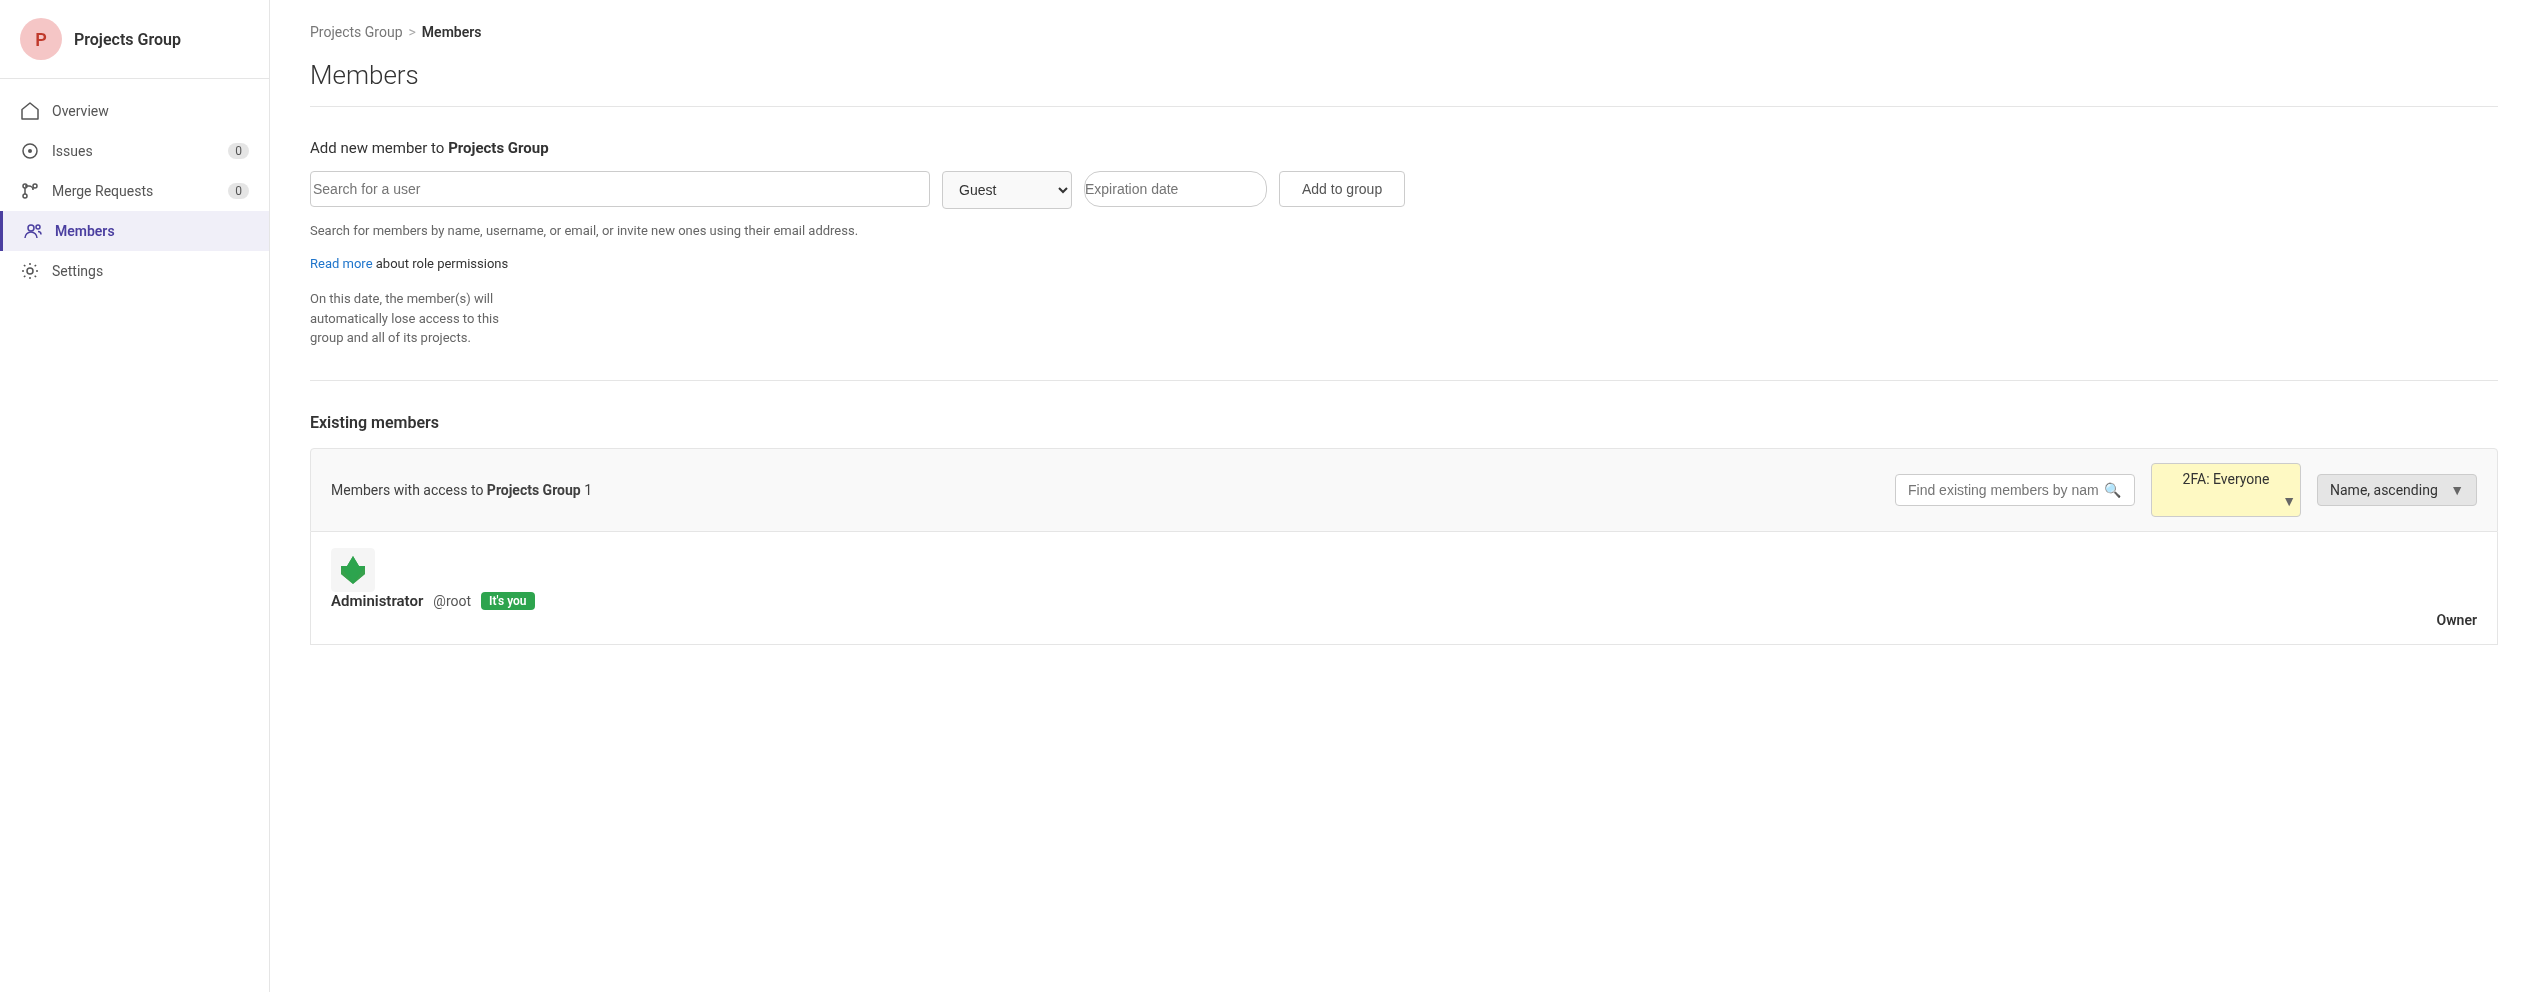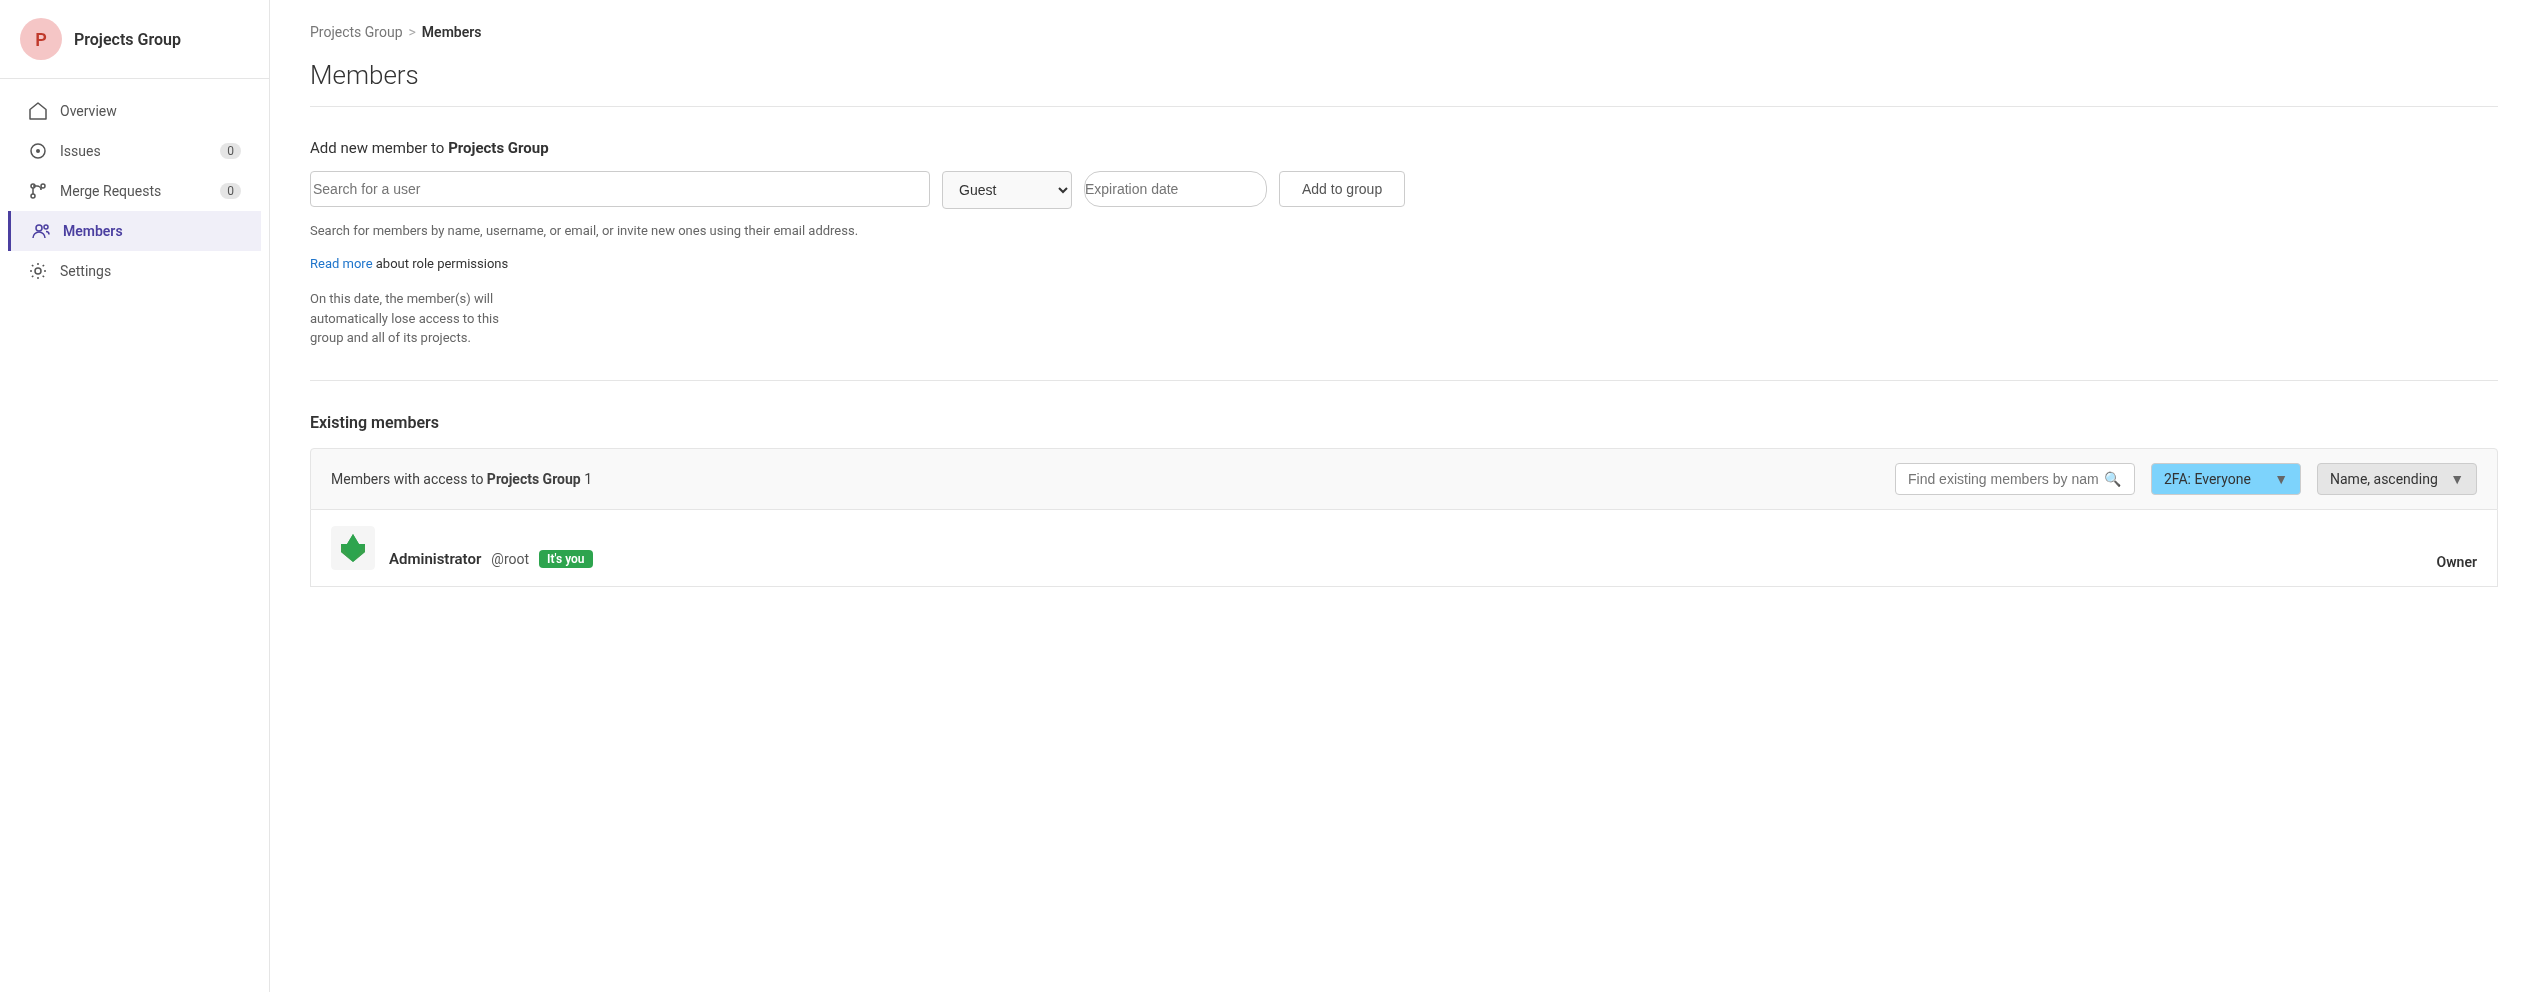--- a/index.html
+++ b/index.html
@@ -34,21 +34,21 @@
       color: #c0392b;
       margin-right: 12px;
       flex-shrink: 0;
     }
     .sidebar-title {
       font-size: 16px;
       font-weight: 600;
       color: #333;
     }
     .sidebar-nav {
-      padding: 12px 8px;
+      padding: 12px 0;
     }
     .sidebar-nav-item {
       display: flex;
       align-items: center;
       padding: 10px 20px;
       color: #555;
       cursor: pointer;
       text-decoration: none;
       font-size: 14px;
       position: relative;
@@ -245,27 +245,28 @@
     }
     .search-icon-sm {
       color: #aaa;
       font-size: 14px;
     }
     .filter-select {
       display: flex;
       align-items: center;
       border: 1px solid #ccc;
       border-radius: 4px;
-      background: #7dd3fc;
-      padding: 7px 12px;
+      background: #fef9c3;
+      padding: 7px 4px;
       gap: 6px;
       cursor: pointer;
       font-size: 14px;
       color: #333;
       min-width: 150px;
+      flex-direction: column;
     }
     .filter-select .chevron {
       margin-left: auto;
       color: #666;
     }
     .sort-select {
       display: flex;
       align-items: center;
       border: 1px solid #ccc;
       border-radius: 4px;
@@ -277,25 +278,26 @@
       color: #333;
       min-width: 160px;
     }
     .sort-select .chevron {
       margin-left: auto;
       color: #666;
     }
 
     .member-row {
       display: flex;
-      align-items: flex-end;
+      align-items: flex-start;
       border: 1px solid #e5e5e5;
       border-top: none;
       padding: 16px 20px;
       background: #fff;
+      flex-direction: column;
     }
     .member-avatar {
       width: 44px;
       height: 44px;
       border-radius: 4px;
       margin-right: 14px;
       flex-shrink: 0;
       overflow: hidden;
     }
     .member-avatar svg {

